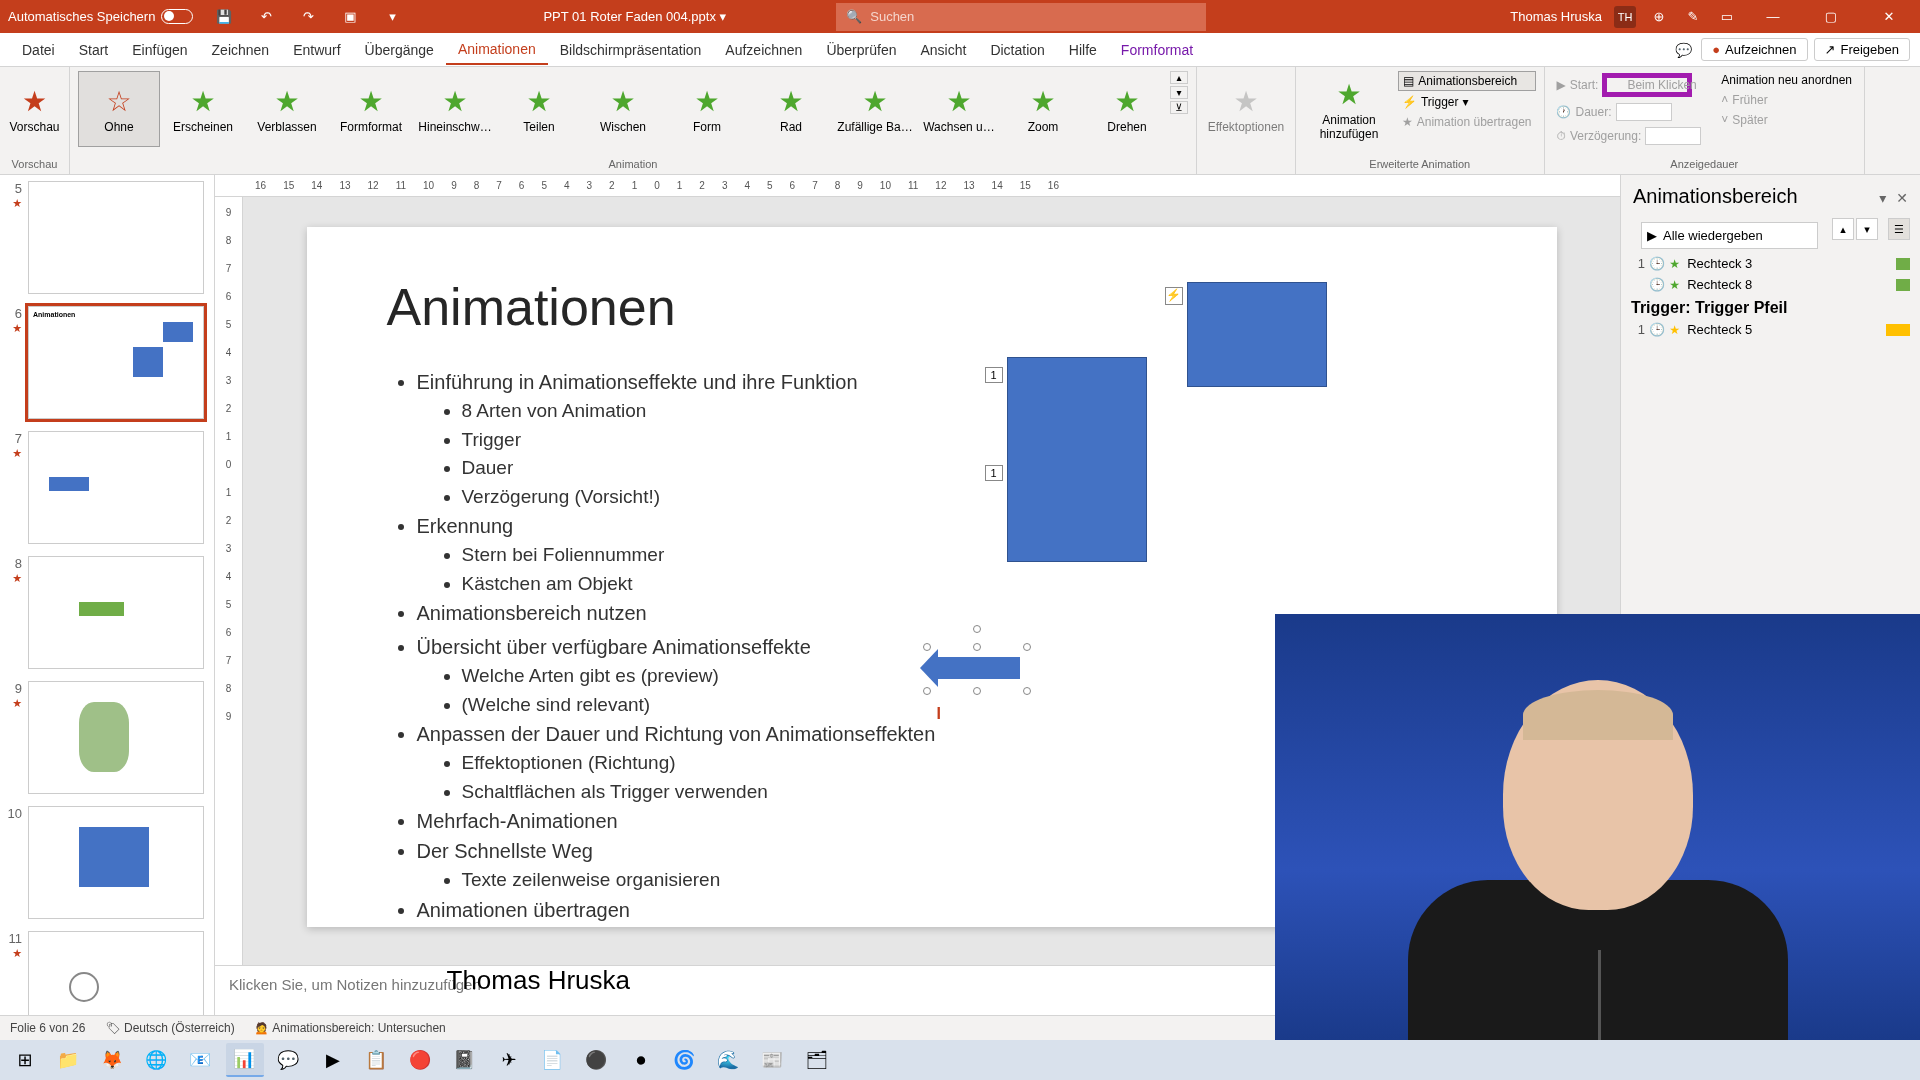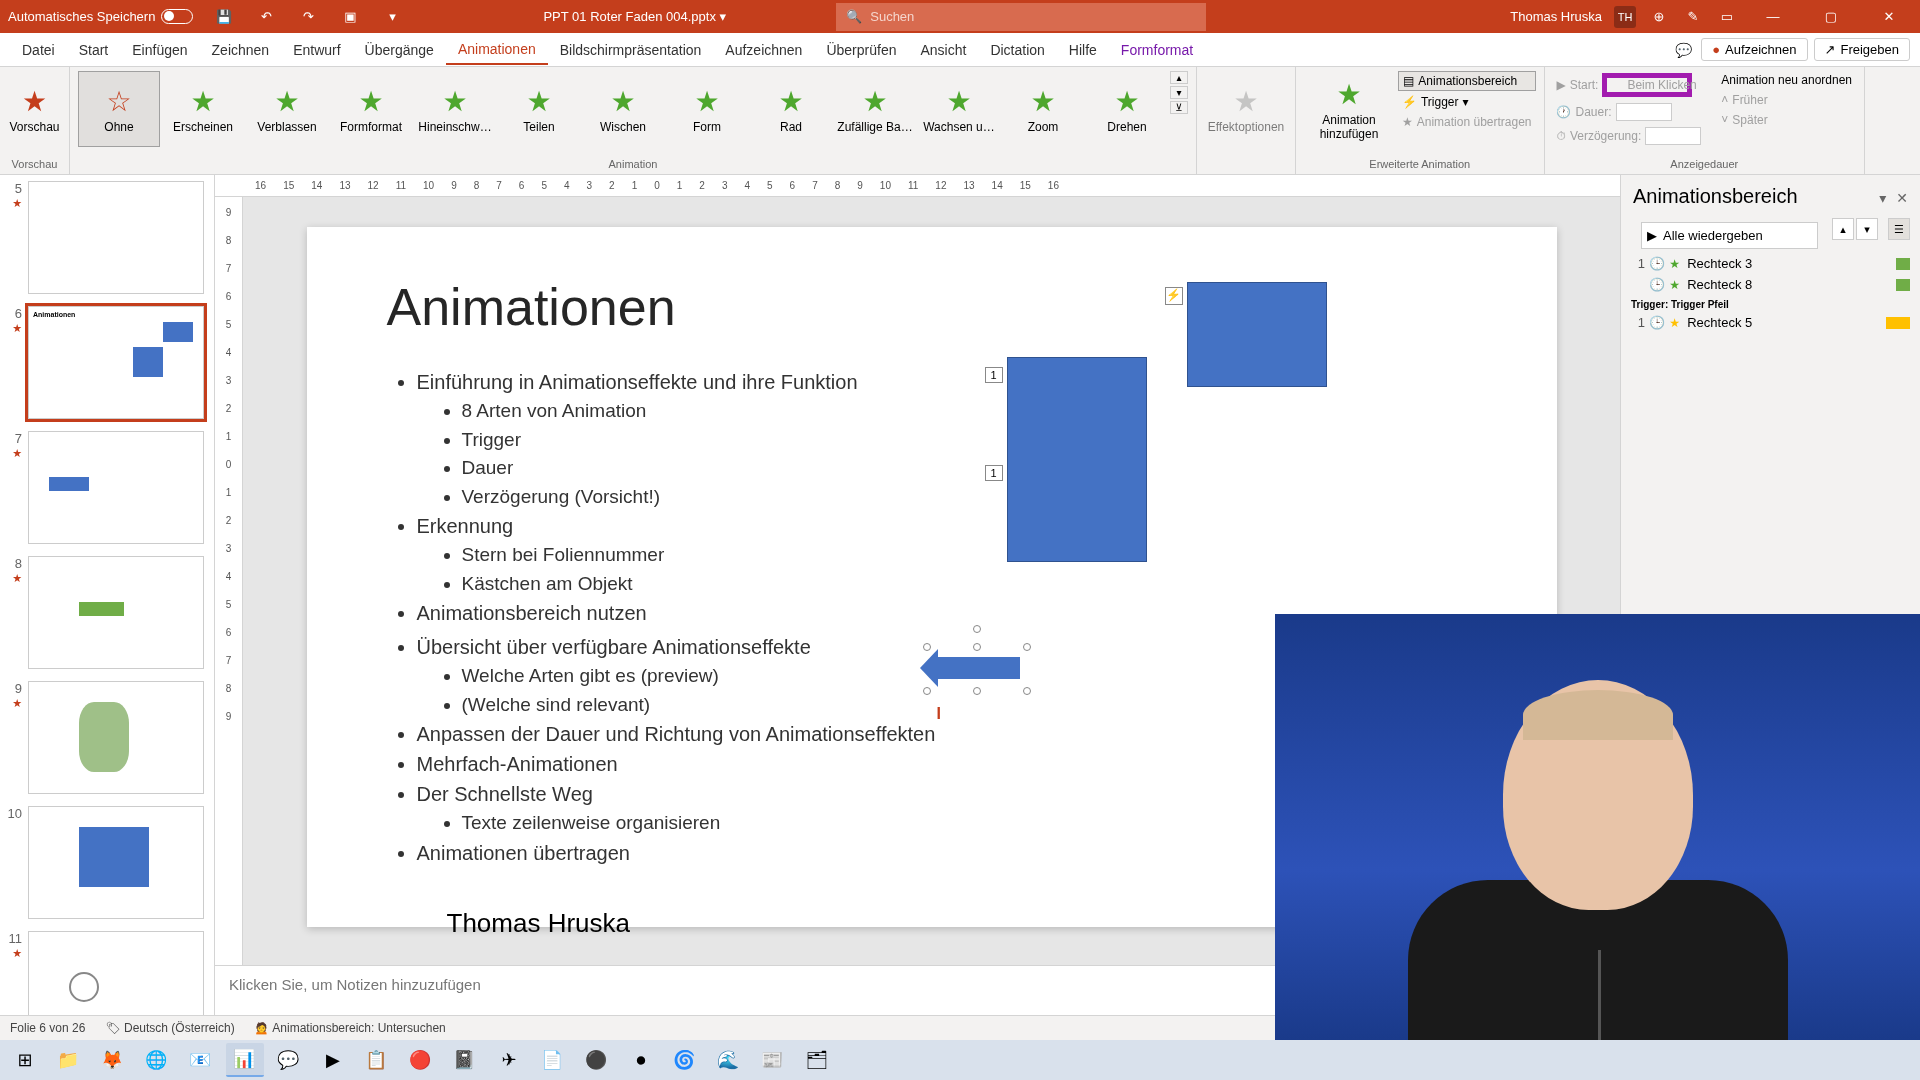--- a/index.html
+++ b/index.html
@@ -80,21 +80,21 @@
 .ap-header { padding: 10px 12px; font-size: 20px; display: flex; align-items: center; justify-content: space-between; }
 .ap-header .ap-ctrls span{font-size:14px;color:#666;margin-left:10px;cursor:pointer;}
 .ap-play { margin: 4px 10px; padding: 5px; border: 1px solid #ccc; background: #fff; display: flex; align-items: center; gap: 6px; font-size: 13px;}
 .ap-play-row{display:flex;gap:4px;padding:0 10px;}
 .ap-btngrp{display:flex;gap:2px;}
 .ap-btngrp span{width:22px;height:22px;border:1px solid #ccc;background:#fff;display:flex;align-items:center;justify-content:center;font-size:11px;}
 .ap-item { display: flex; align-items: center; gap: 4px; padding: 3px 10px; font-size: 13px; }
 .ap-num { width: 14px; text-align: right; color: #555; }
 .ap-icon { width: 14px; font-size: 12px; color: #4ea72e; }
 .ap-bar { width: 14px; height: 12px; }
-.ap-trigger { font-size: 10px; font-weight: bold; padding: 4px 10px 2px; }
+.ap-trigger { font-size: 16px; font-weight: bold; padding: 4px 10px 2px; }
 
 
 .statusbar { height: 25px; background: #f3f2f1; border-top: 1px solid #d4d4d4; display: flex; align-items: center; font-size: 12px; padding: 0 10px; gap: 20px; color: #444;}
 
 .taskbar { height: 40px; background: #d9e1ec; display: flex; align-items: center; padding: 0 6px; gap: 6px; }
 .tb-app { width: 38px; height: 34px; display: flex; align-items: center; justify-content: center; font-size: 18px; border-radius:2px;}
 .tb-app.active { background: #c9d5e5; border-bottom: 2px solid #76a9e8; }
 
 
 .webcam { position: fixed; right: 0; bottom: 40px; width: 645px; height: 426px; background: linear-gradient(180deg, #1a3a8a 0%, #2d52b8 60%, #1a3a8a 100%); display:flex; align-items:flex-end; justify-content:center; overflow:hidden;}
@@ -394,20 +394,24 @@
             </ul>
             <li>Animationsbereich nutzen</li>
           </ul>
           <ul style="margin-top:4px">
             <li>Übersicht über verfügbare Animationseffekte</li>
             <ul>
               <li>Welche Arten gibt es (preview)</li>
               <li>(Welche sind relevant)</li>
             </ul>
             <li>Anpassen der Dauer und Richtung von Animationseffekten</li>
+            <ul>
+              <li>Effektoptionen (Richtung)</li>
+              <li>Schaltflächen als Trigger verwenden</li>
+            </ul>
             <li>Mehrfach-Animationen</li>
             <li>Der Schnellste Weg</li>
             <ul>
                 <li>Texte zeilenweise organisieren</li>
               </ul>
             <li>Animationen übertragen</li>
           </ul>
           <div class="author">Thomas Hruska</div>
           <div class="blue-box1"></div>
           <div class="blue-box2"></div>

